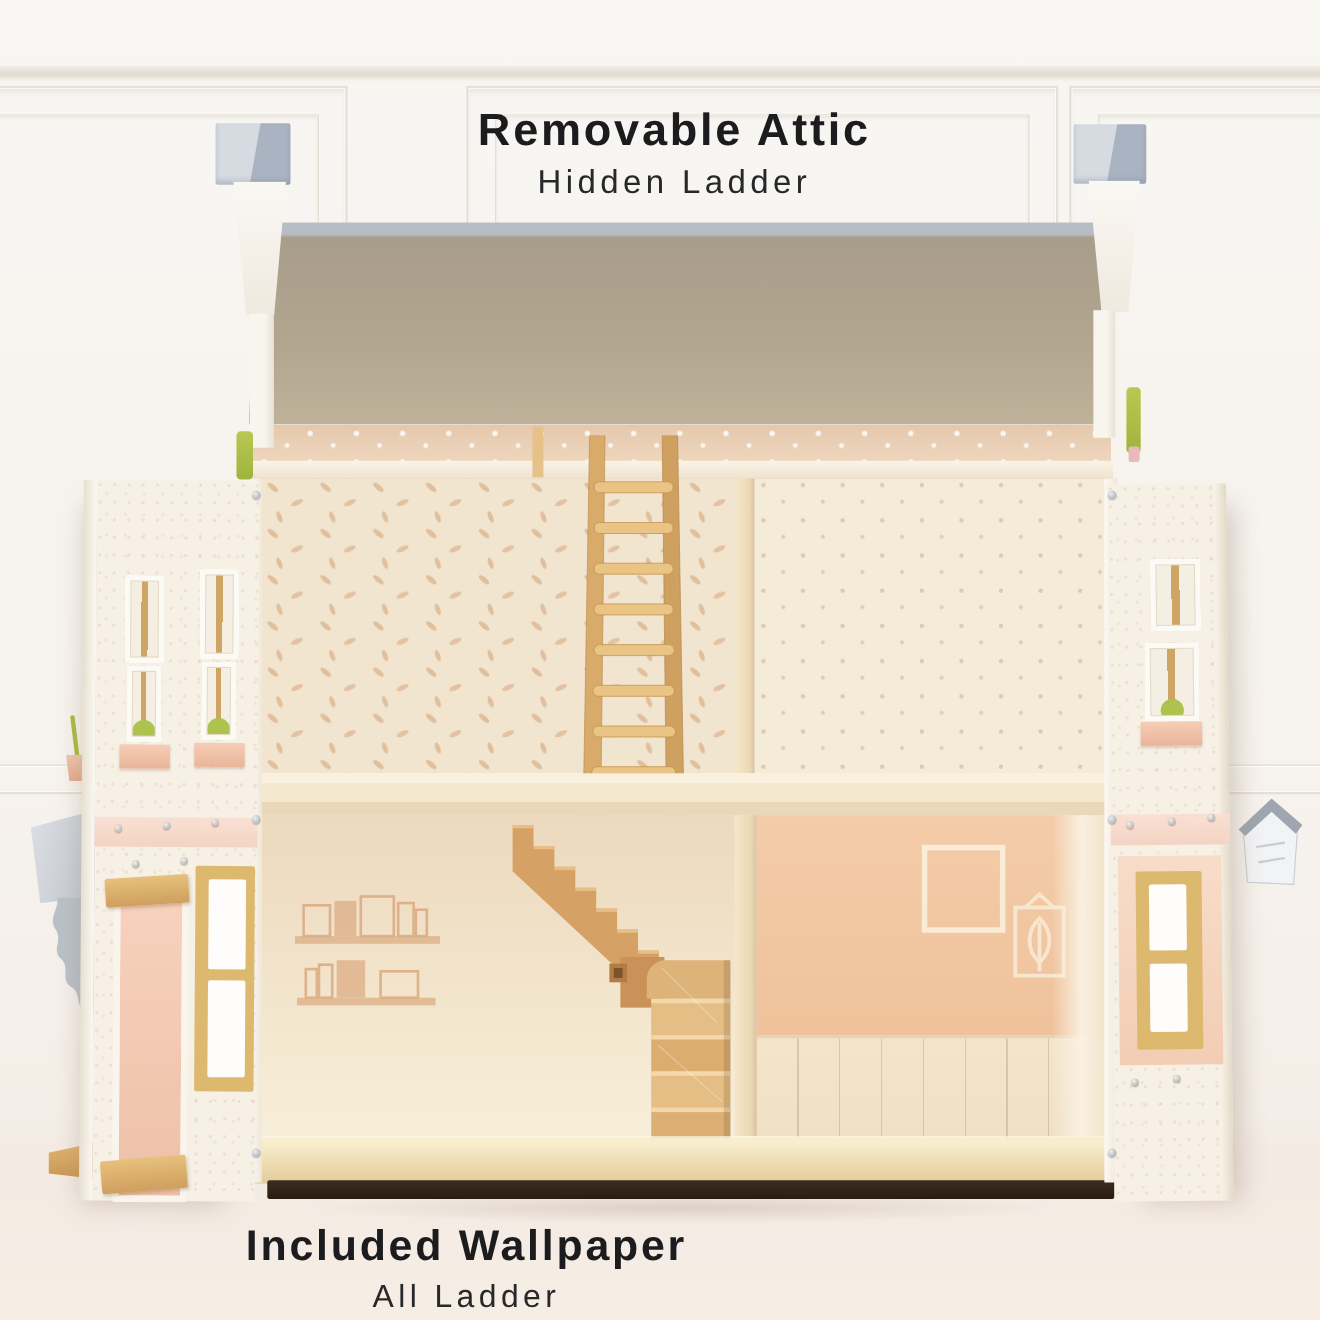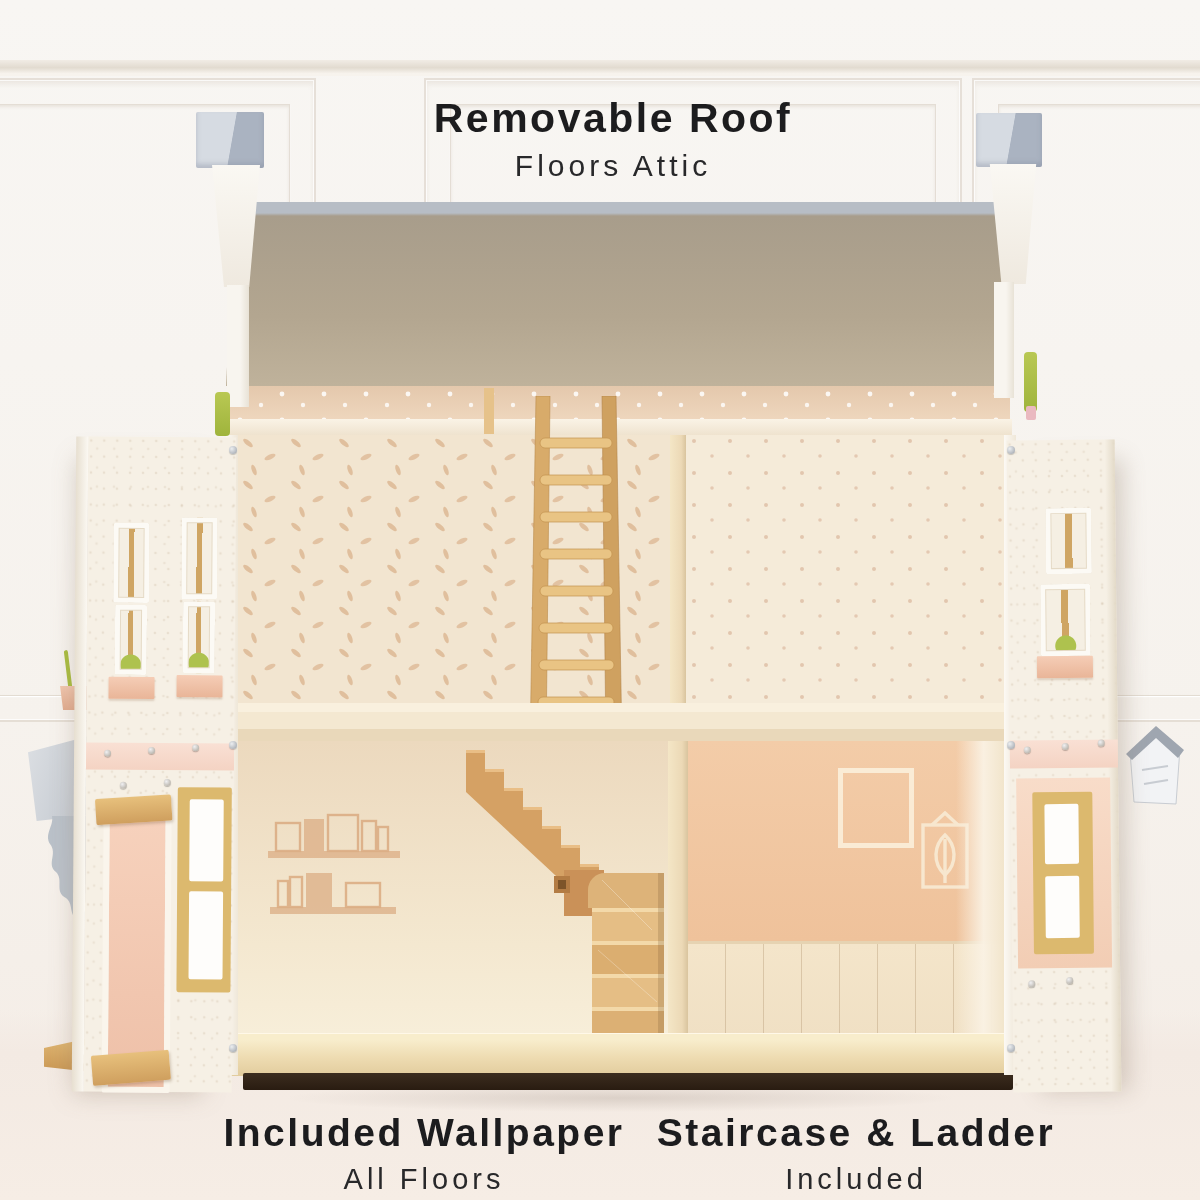--- a/index.html
+++ b/index.html
@@ -323,25 +323,21 @@
   </div>
 
   <div class="abs hinge" style="left:229px;top:446px;"></div>
   <div class="abs hinge" style="left:229px;top:741px;"></div>
   <div class="abs hinge" style="left:229px;top:1044px;"></div>
   <div class="abs hinge" style="left:1007px;top:446px;"></div>
   <div class="abs hinge" style="left:1007px;top:741px;"></div>
   <div class="abs hinge" style="left:1007px;top:1044px;"></div>
 
   <div class="abs caption" style="left:613px;top:96px;">
-    <div class="caption-title">Removable Roof</div>
-    <div class="caption-sub">Floors Attic</div>
+    <div class="caption-title">Removable Attic</div>
+    <div class="caption-sub">Hidden Ladder</div>
   </div>
   <div class="abs caption small" style="left:424px;top:1112px;">
     <div class="caption-title">Included Wallpaper</div>
-    <div class="caption-sub">All Floors</div>
-  </div>
-  <div class="abs caption small" style="left:856px;top:1112px;">
-    <div class="caption-title">Staircase &amp; Ladder</div>
-    <div class="caption-sub">Included</div>
+    <div class="caption-sub">All Ladder</div>
   </div>
 
 </div>
 
 </body></html>

